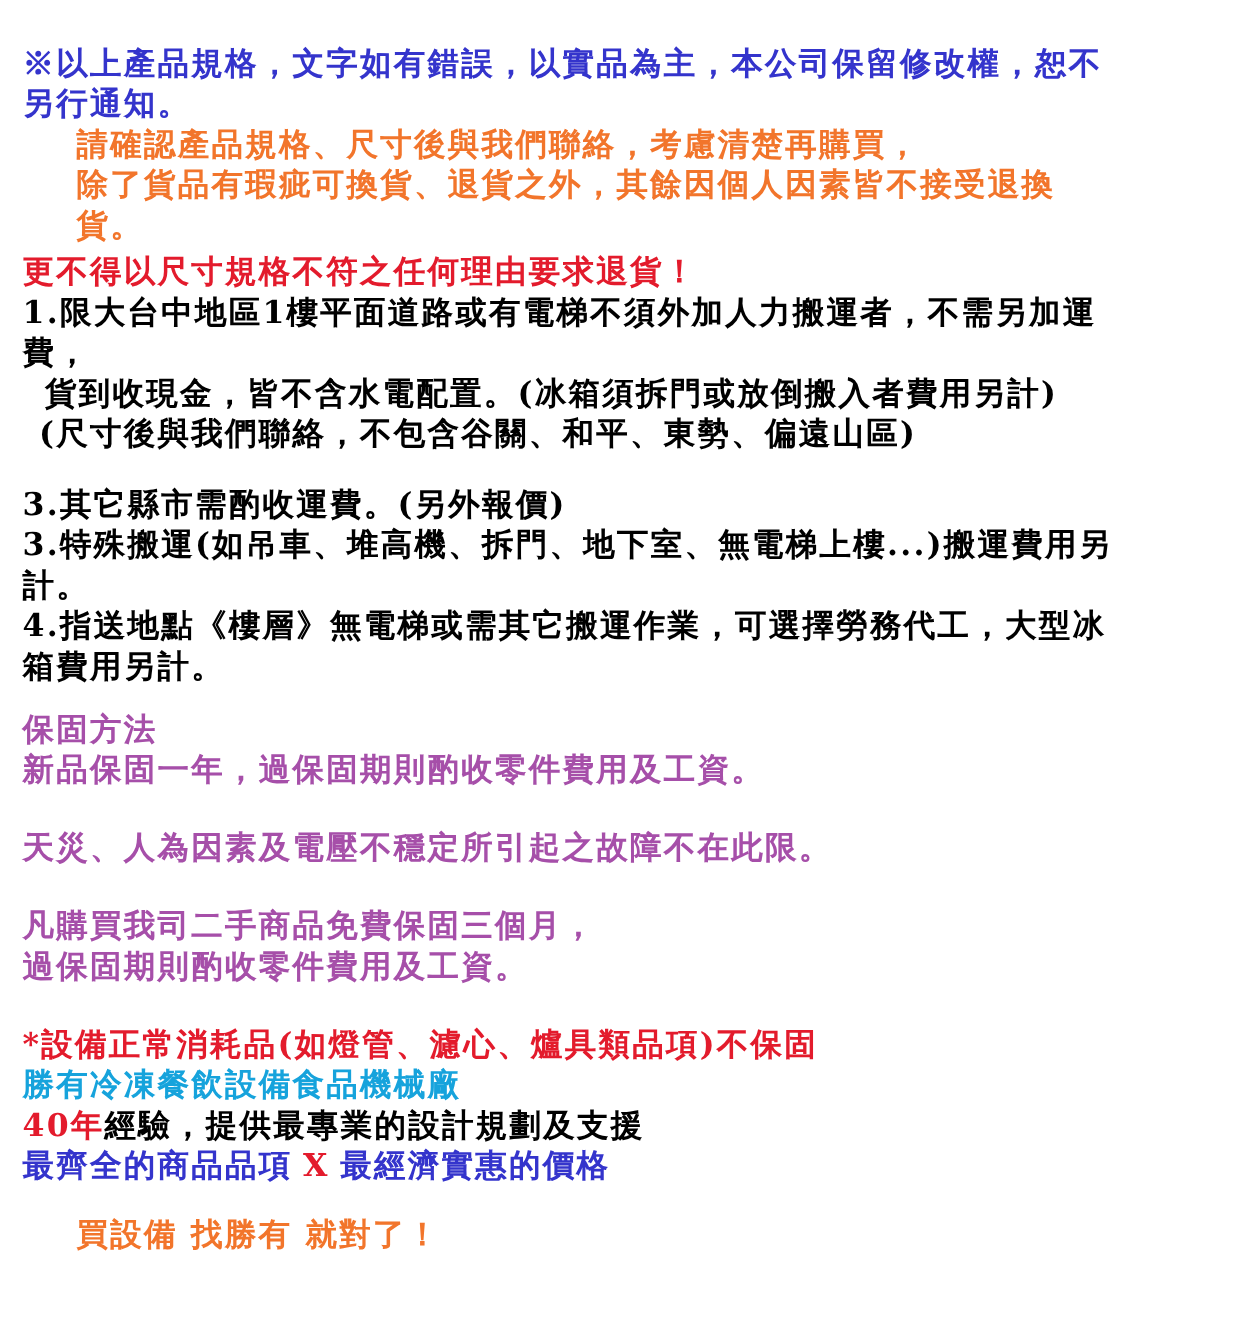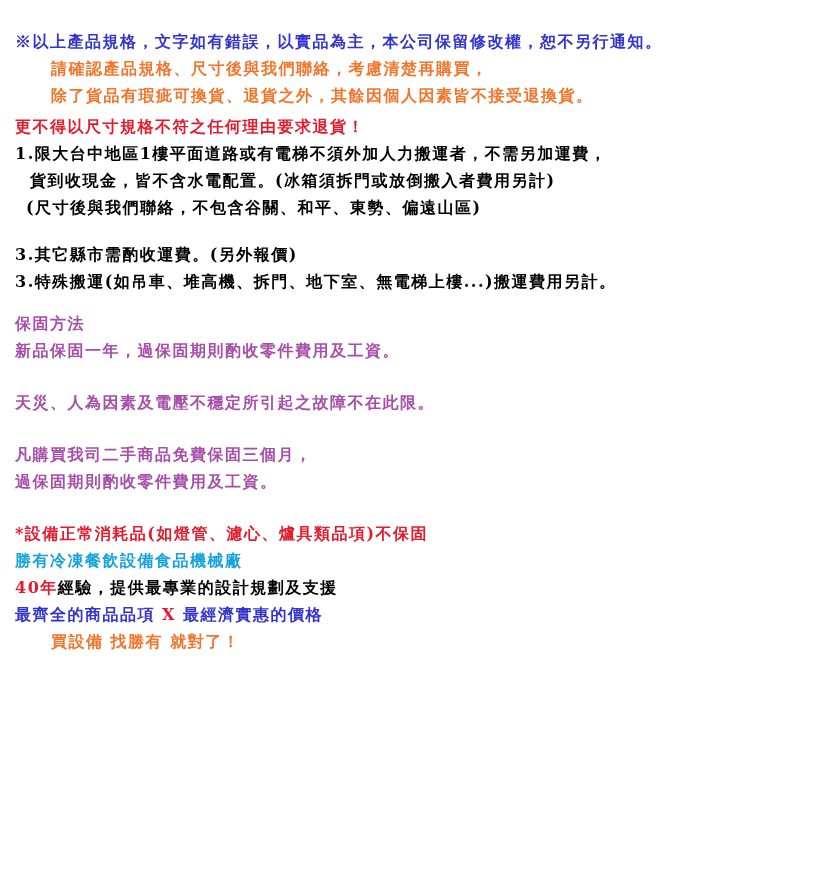--- a/index.html
+++ b/index.html
@@ -9,21 +9,21 @@
   }
   .doc {
     position: relative;
     width: 756px;
     min-height: 892px;
     box-sizing: border-box;
     padding: 28px 14px 30px 15px;
     background: #ffffff;
     font-family: "DejaVu Serif", serif;
     font-weight: bold;
-    font-size: 16px;
+    font-size: 21px;
     line-height: 27px;
     letter-spacing: 1.5px;
     color: #000000;
   }
   .doc p { margin: 0; }
 
   .c-blue   { color: var(--blue,   #3434CC); }
   .c-orange { color: var(--orange, #F2752B); padding-left: 36px; }
   .c-red    { color: var(--red,    #E31B2C); }
   .c-purple { color: var(--purple, #A64FA9); }
@@ -31,21 +31,21 @@
   .c-black  { color: var(--black,  #000000); }
 
   
   .ind-a { padding-left: 15px; }
   .ind-b { padding-left: 11px; }
 
   
   .g4  { margin-bottom: 4px; }
   .g11 { margin-bottom: 25px; }
   .g15 { margin-bottom: 15px; }
-  .g19 { }
+  .g19 { margin-bottom: 19px; }
   .g20 { margin-bottom: 20px; }
   .g25 { margin-bottom: 25px; }
   .g26 { margin-bottom: 26px; }
   .g27 { margin-bottom: 27px; }
   .g35 { margin-bottom: 35px; }
   .g43 { margin-bottom: 43px; }
 
   .sep-x { margin: 0 7px; }
 </style>
 </head>
@@ -64,20 +64,21 @@
 
   <div class="g20">
     <p class="c-black">1.限大台中地區1樓平面道路或有電梯不須外加人力搬運者，不需另加運費，</p>
     <p class="c-black ind-a">貨到收現金，皆不含水電配置。(冰箱須拆門或放倒搬入者費用另計)</p>
     <p class="c-black ind-b">(尺寸後與我們聯絡，不包含谷關、和平、東勢、偏遠山區)</p>
   </div>
 
   <div class="g15">
     <p class="c-black">3.其它縣市需酌收運費。(另外報價)</p>
     <p class="c-black">3.特殊搬運(如吊車、堆高機、拆門、地下室、無電梯上樓...)搬運費用另計。</p>
+    <p class="c-black">4.指送地點《樓層》無電梯或需其它搬運作業，可選擇勞務代工，大型冰箱費用另計。</p>
   </div>
 
   <div class="g25">
     <p class="c-purple">保固方法</p>
     <p class="c-purple">新品保固一年，過保固期則酌收零件費用及工資。</p>
   </div>
 
   <div class="g25">
     <p class="c-purple">天災、人為因素及電壓不穩定所引起之故障不在此限。</p>
   </div>

